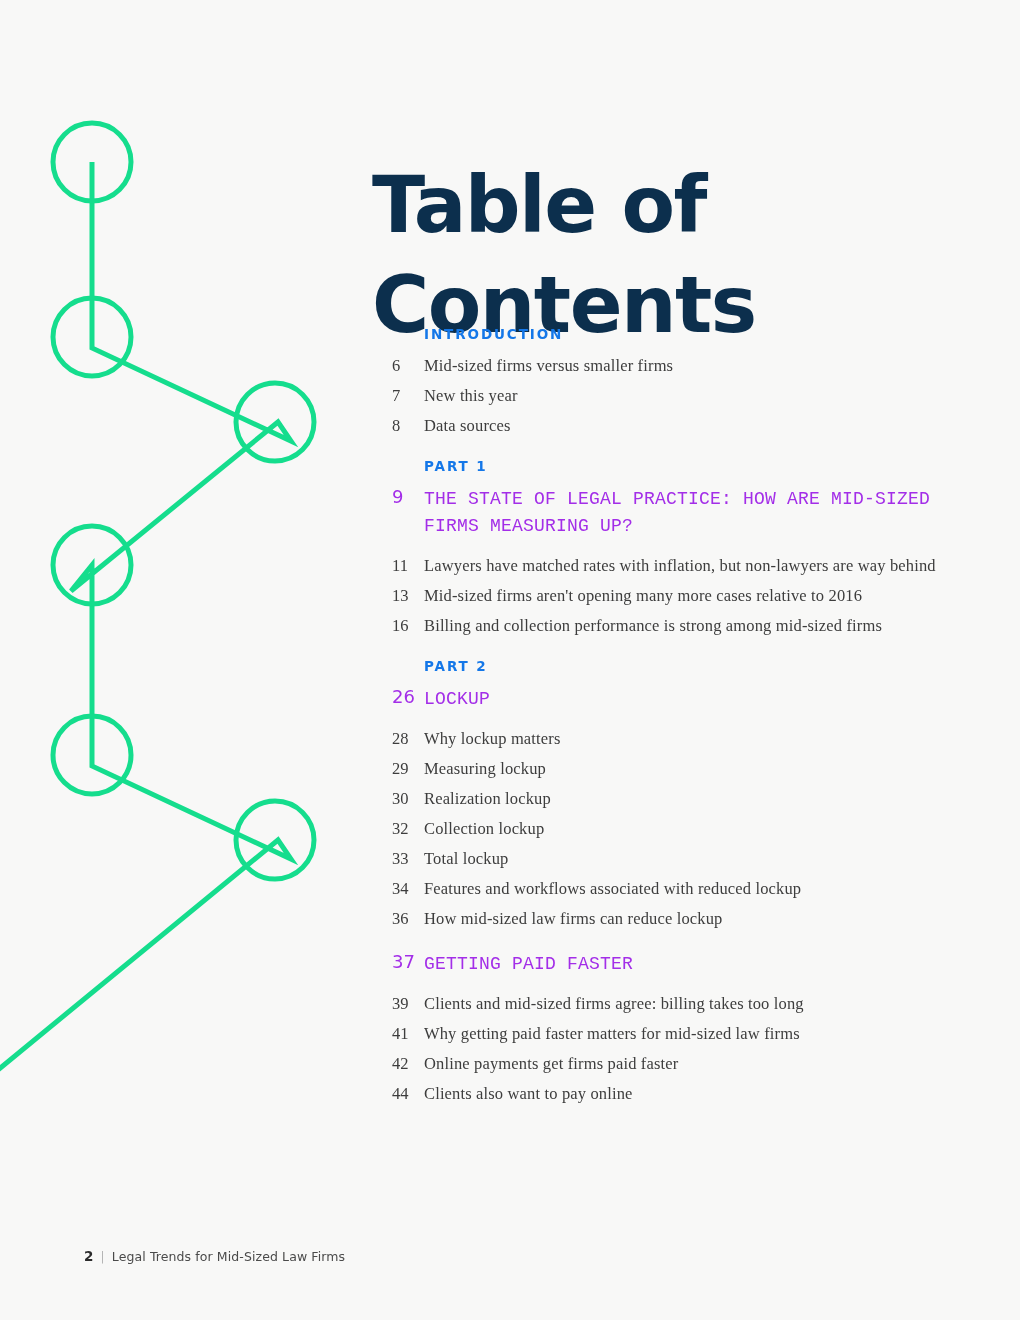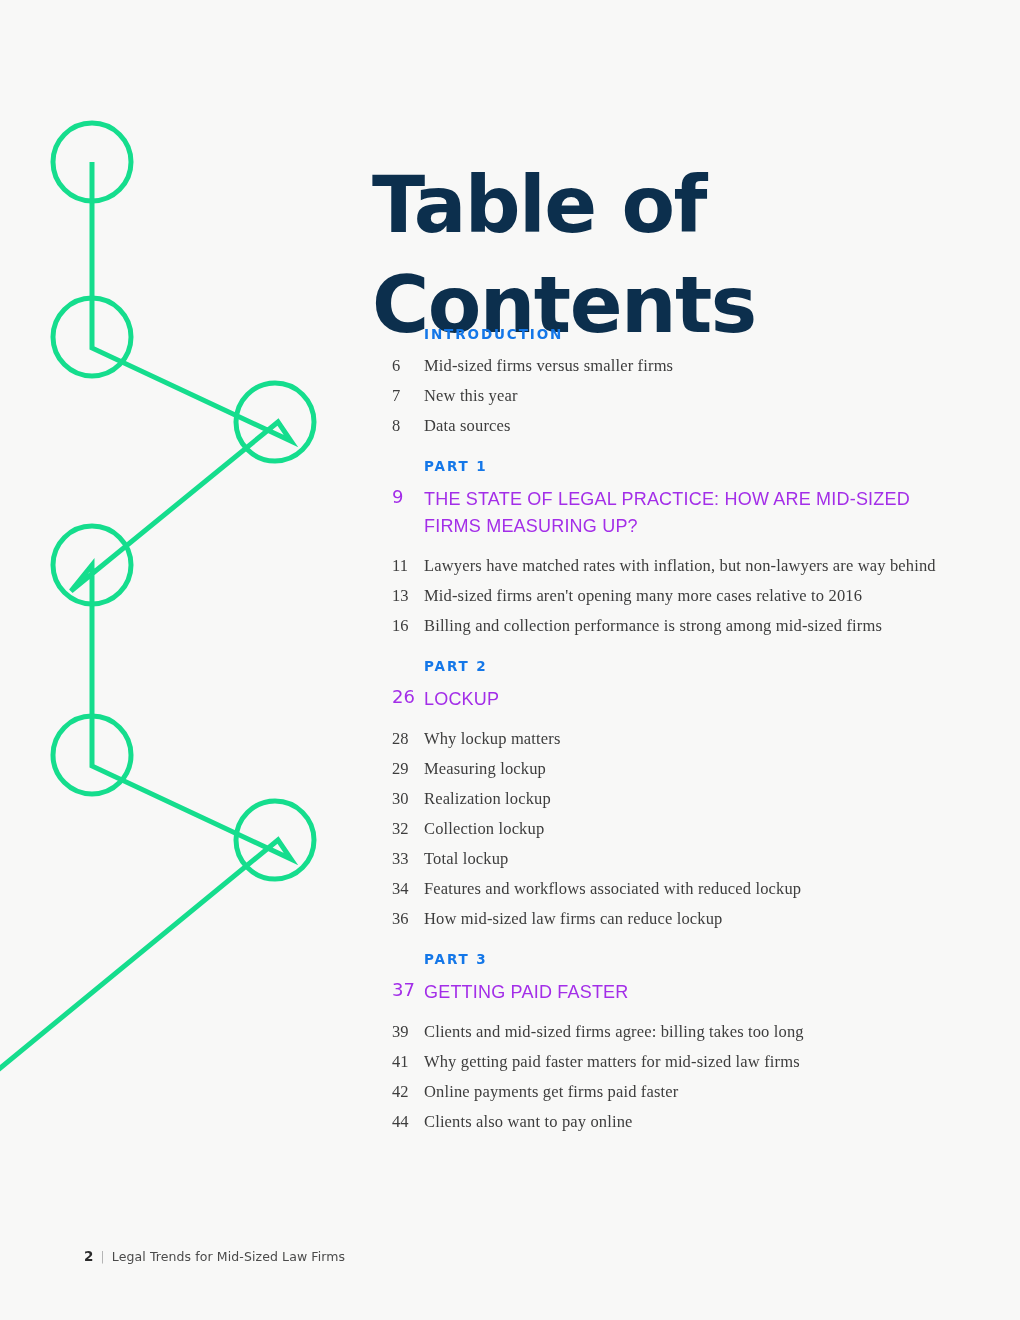--- a/index.html
+++ b/index.html
@@ -87,21 +87,21 @@
   
   .row.part-head { margin-bottom: 16px; align-items: flex-start; }
   .row.part-head .num {
     font-family: "DejaVu Sans", sans-serif;
     font-weight: 400;
     font-size: 18px;
     color: #a32ee8;
     letter-spacing: 0px;
   }
   .row.part-head .label {
-    font-family: Liberation Sans, sans-serif;
+    font-family: Liberation Mono, monospace;
     font-weight: 400;
     font-size: 18px;
     color: #a32ee8;
     line-height: 1.5;
     letter-spacing: 0.2px;
     max-width: 520px;
   }
 
   .section + .section { margin-top: 22px; }
   .section.part { }
@@ -220,21 +220,20 @@
         <span class="num">34</span>
         <span class="label">Features and workflows associated with reduced lockup</span>
       </div>
       <div class="row">
         <span class="num">36</span>
         <span class="label">How mid-sized law firms can reduce lockup</span>
       </div>
     </div>
 
     <div class="section part">
-      <div class="kicker">PART 3</div>
       <div class="row part-head">
         <span class="num">37</span>
         <span class="label">GETTING PAID FASTER</span>
       </div>
       <div class="row">
         <span class="num">39</span>
         <span class="label">Clients and mid-sized firms agree: billing takes too long</span>
       </div>
       <div class="row">
         <span class="num">41</span>

